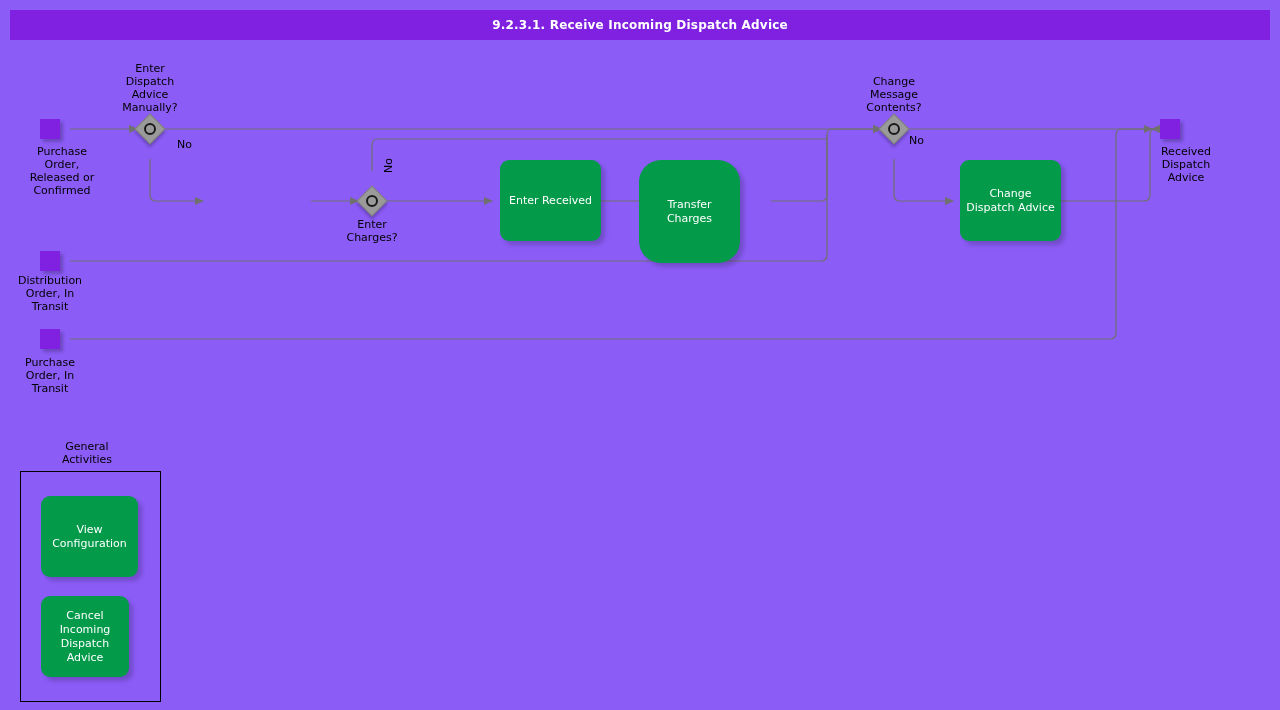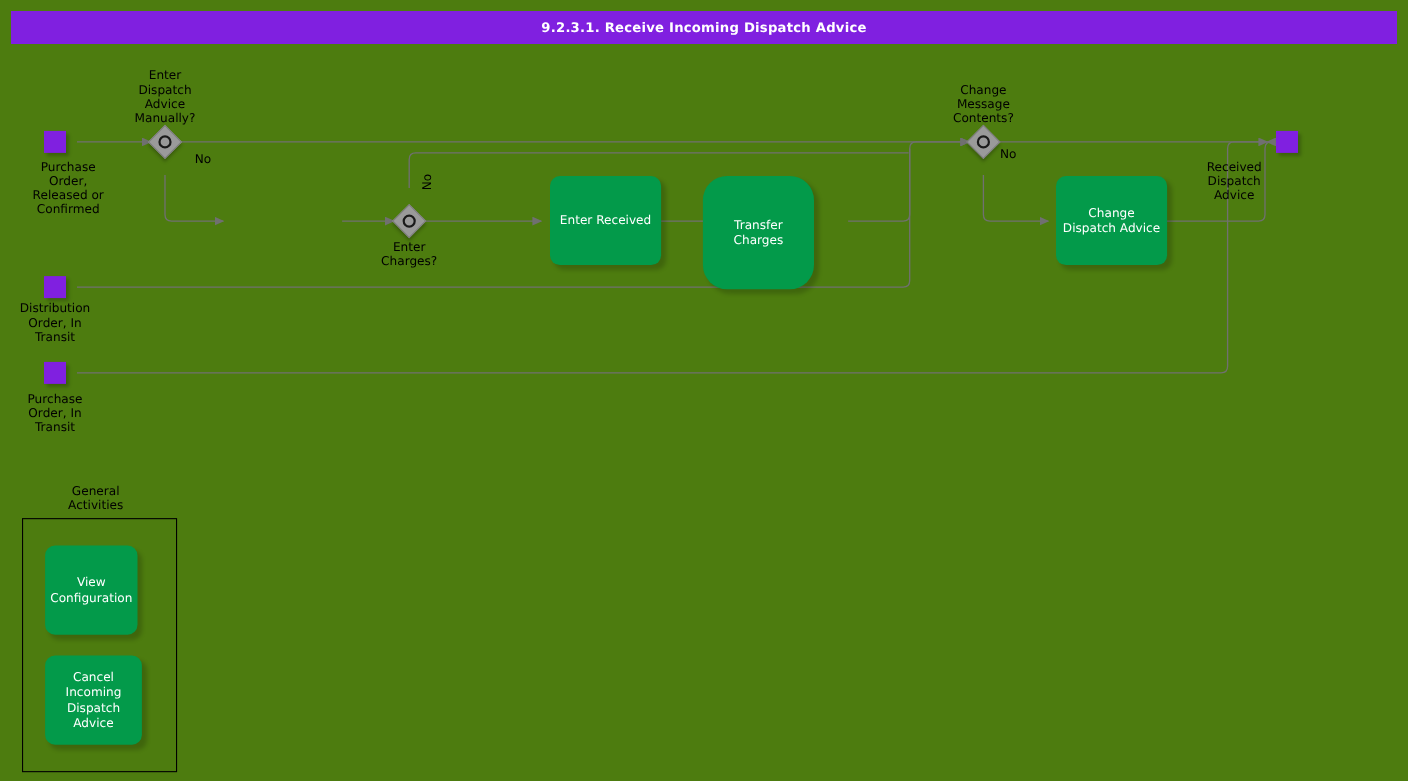--- a/index.html
+++ b/index.html
@@ -7,21 +7,21 @@
   html, body {
     margin: 0;
     padding: 0;
     background: #ffffff;
     font-family: "DejaVu Sans", sans-serif;
   }
   #canvas {
     position: relative;
     width: 1280px;
     height: 710px;
-    background: #4d7c0f;
+    background: #8b5cf6;
     overflow: hidden;
   }
 
   
   #title-bar {
     position: absolute;
     left: 10px;
     top: 10px;
     width: 1260px;
     height: 30px;
@@ -200,21 +200,21 @@
   <div class="event-label" style="left:0px; top:274px; width:100px;">Distribution
 Order, In
 Transit</div>
 
   <div class="event" style="left:40px;  top:329px;"></div>
   <div class="event-label" style="left:0px; top:356px; width:100px;">Purchase
 Order, In
 Transit</div>
 
   <div class="event" style="left:1160px; top:119px;"></div>
-  <div class="event-label" style="left:1072px; top:145px; width:100px;">Received
+  <div class="event-label" style="left:1136px; top:145px; width:100px;">Received
 Dispatch
 Advice</div>
 
   <div class="gateway" style="left:135px; top:114px;">
     <div class="diamond"></div>
     <div class="ring"></div>
   </div>
   <div class="gateway-label" style="left:100px; top:62px; width:100px;">Enter
 Dispatch
 Advice
@@ -247,19 +247,19 @@
   <div class="task" style="left:639px; top:160px; width:101px; height:103px;border-radius:22px;">Transfer
 Charges</div>
 
   <div class="task" style="left:960px; top:160px; width:101px; height:81px;">Change
 Dispatch Advice</div>
 
   <div class="group-label" style="left:37px; top:440px; width:100px;">General
 Activities</div>
 
   <div class="group-box" style="left:20px; top:471px; width:141px; height:231px;">
-    <div class="task" style="left:20px; top:24px; width:84px; height:81px;">View
+    <div class="task" style="left:20px; top:24px; width:97px; height:81px;">View
 Configuration</div>
     <div class="task" style="left:20px; top:124px; width:88px; height:81px;">Cancel Incoming
 Dispatch Advice</div>
   </div>
 
 </div>
 
 </body></html>

